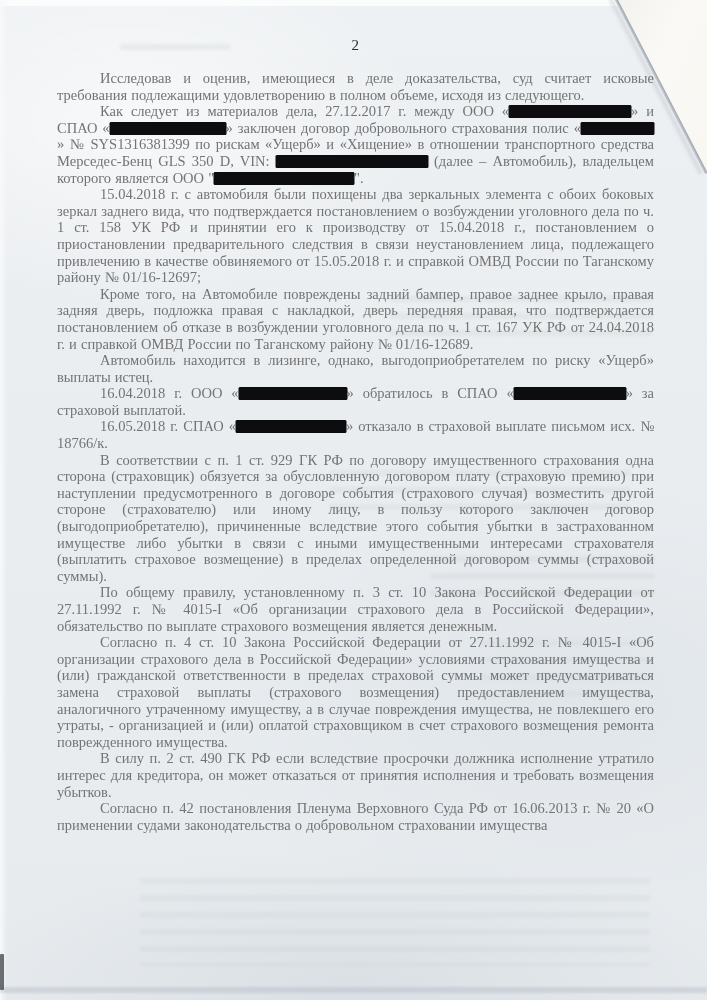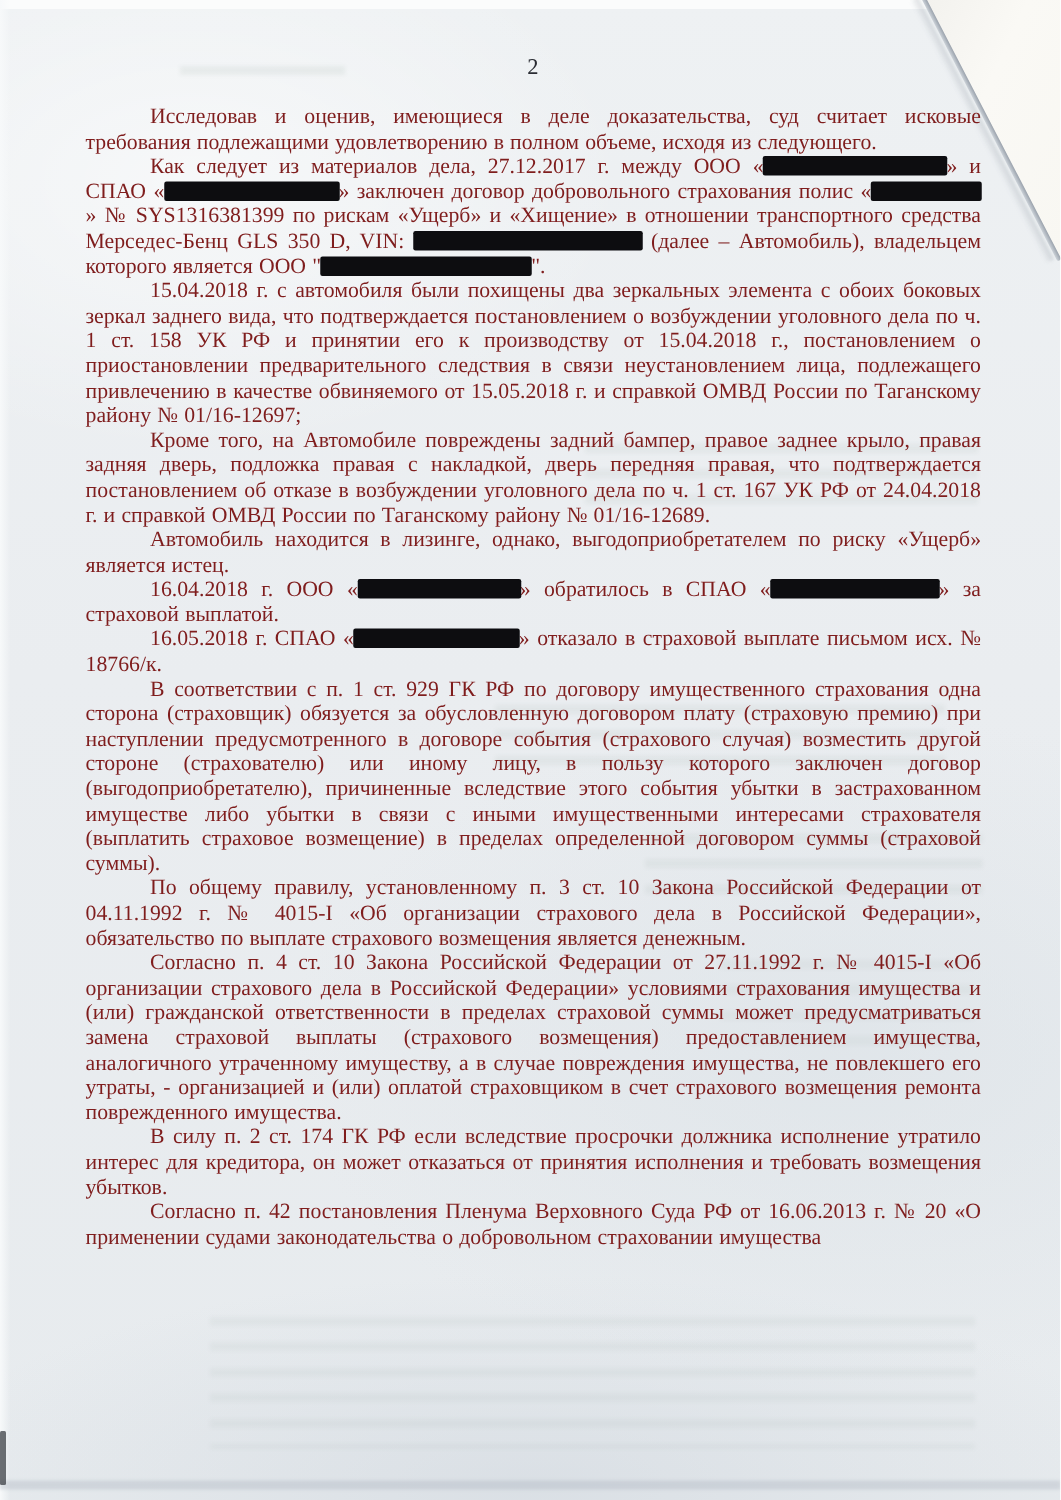--- a/index.html
+++ b/index.html
@@ -119,21 +119,21 @@
     color: #2a2c33;
     letter-spacing: 0.5px;
   }
   .text-block {
     position: absolute;
     left: 57px;
     top: 70px;
     width: 597px;
     font-size: 14.5px;
     line-height: 16.6px;
-    color: #7f1d1d;
+    color: #737373;
     text-align: justify;
   }
   .text-block p {
     margin: 0;
     padding: 0;
     text-indent: 43px;
     word-spacing: 0.5px;
   }
   .redaction {
     display: inline-block;
@@ -166,22 +166,22 @@
   <div class="bottom-band"></div>
   <div class="corner-mark"></div>
 
   <div class="page-number">2</div>
 
   <div class="text-block">
       <p>Исследовав и оценив, имеющиеся в деле доказательства, суд считает исковые требования подлежащими удовлетворению в полном объеме, исходя из следующего.</p>
       <p>Как следует из материалов дела, 27.12.2017 г. между ООО «<span class="redaction" style="width: 122px;"></span>» и СПАО «<span class="redaction" style="width: 116px;"></span>» заключен договор добровольного страхования полис «<span class="redaction" style="width: 73px;"></span>» № SYS1316381399 по рискам «Ущерб» и «Хищение» в отношении транспортного средства Мерседес-Бенц GLS 350 D, VIN: <span class="redaction" style="width: 152px;"></span> (далее – Автомобиль), владельцем которого является ООО "<span class="redaction" style="width: 140px;"></span>".</p>
       <p>15.04.2018 г. с автомобиля были похищены два зеркальных элемента с обоих боковых зеркал заднего вида, что подтверждается постановлением о возбуждении уголовного дела по ч. 1 ст. 158 УК РФ и принятии его к производству от 15.04.2018 г., постановлением о приостановлении предварительного следствия в связи неустановлением лица, подлежащего привлечению в качестве обвиняемого от 15.05.2018 г. и справкой ОМВД России по Таганскому району № 01/16-12697;</p>
       <p>Кроме того, на Автомобиле повреждены задний бампер, правое заднее крыло, правая задняя дверь, подложка правая с накладкой, дверь передняя правая, что подтверждается постановлением об отказе в возбуждении уголовного дела по ч. 1 ст. 167 УК РФ от 24.04.2018 г. и справкой ОМВД России по Таганскому району № 01/16-12689.</p>
-      <p>Автомобиль находится в лизинге, однако, выгодоприобретателем по риску «Ущерб» является истец.</p>
+      <p>Автомобиль находится в лизинге, однако, выгодоприобретателем по риску «Ущерб» выплаты истец.</p>
       <p>16.04.2018 г. ООО «<span class="redaction" style="width: 108px;"></span>» обратилось в СПАО «<span class="redaction" style="width: 112px;"></span>» за страховой выплатой.</p>
       <p>16.05.2018 г. СПАО «<span class="redaction" style="width: 110px;"></span>» отказало в страховой выплате письмом исх. № 18766/к.</p>
       <p>В соответствии с п. 1 ст. 929 ГК РФ по договору имущественного страхования одна сторона (страховщик) обязуется за обусловленную договором плату (страховую премию) при наступлении предусмотренного в договоре события (страхового случая) возместить другой стороне (страхователю) или иному лицу, в пользу которого заключен договор (выгодоприобретателю), причиненные вследствие этого события убытки в застрахованном имуществе либо убытки в связи с иными имущественными интересами страхователя (выплатить страховое возмещение) в пределах определенной договором суммы (страховой суммы).</p>
-      <p>По общему правилу, установленному п. 3 ст. 10 Закона Российской Федерации от 04.11.1992 г. № 4015-I «Об организации страхового дела в Российской Федерации», обязательство по выплате страхового возмещения является денежным.</p>
+      <p>По общему правилу, установленному п. 3 ст. 10 Закона Российской Федерации от 27.11.1992 г. № 4015-I «Об организации страхового дела в Российской Федерации», обязательство по выплате страхового возмещения является денежным.</p>
       <p>Согласно п. 4 ст. 10 Закона Российской Федерации от 27.11.1992 г. № 4015-I «Об организации страхового дела в Российской Федерации» условиями страхования имущества и (или) гражданской ответственности в пределах страховой суммы может предусматриваться замена страховой выплаты (страхового возмещения) предоставлением имущества, аналогичного утраченному имуществу, а в случае повреждения имущества, не повлекшего его утраты, - организацией и (или) оплатой страховщиком в счет страхового возмещения ремонта поврежденного имущества.</p>
-      <p>В силу п. 2 ст. 174 ГК РФ если вследствие просрочки должника исполнение утратило интерес для кредитора, он может отказаться от принятия исполнения и требовать возмещения убытков.</p>
+      <p>В силу п. 2 ст. 490 ГК РФ если вследствие просрочки должника исполнение утратило интерес для кредитора, он может отказаться от принятия исполнения и требовать возмещения убытков.</p>
       <p>Согласно п. 42 постановления Пленума Верховного Суда РФ от 16.06.2013 г. № 20 «О применении судами законодательства о добровольном страховании имущества</p>
     </div>
 </div>
 
 </body></html>

